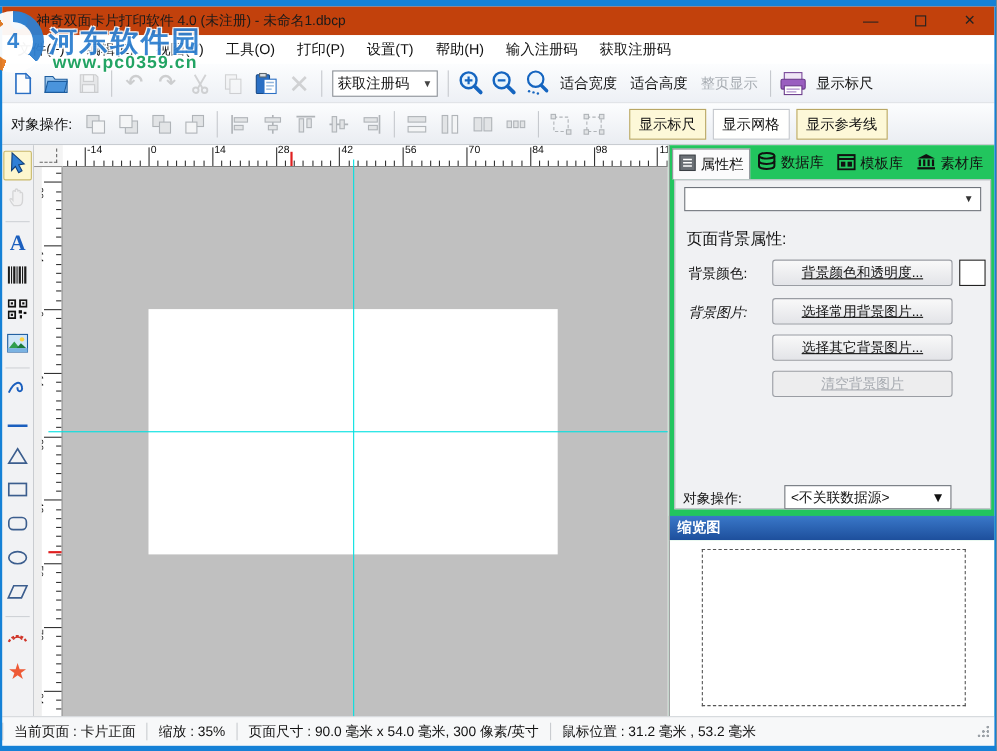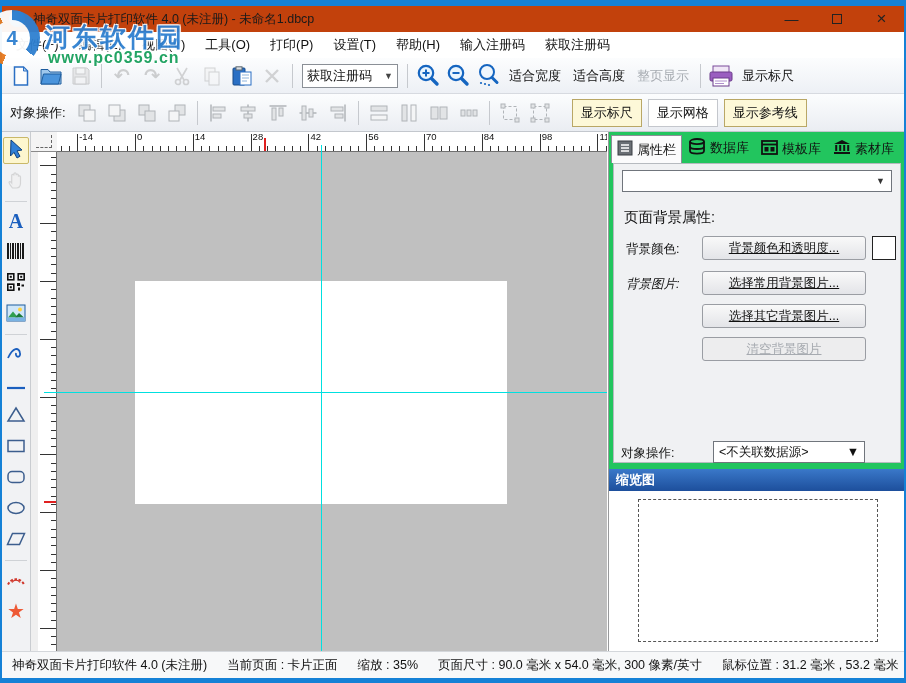--- a/index.html
+++ b/index.html
@@ -737,21 +737,20 @@
       </div>
     </div>
   </div>
 
   <div class="thumb-header">缩览图</div>
   <div class="thumb-body">
     <div class="thumb-card"></div>
   </div>
 
   <div class="statusbar">
-    <span class="sb-seg">神奇双面卡片打印软件 4.0 (未注册)</span>
     <span class="sb-sep"></span>
     <span class="sb-seg">当前页面 : 卡片正面</span>
     <span class="sb-sep"></span>
     <span class="sb-seg">缩放 : 35%</span>
     <span class="sb-sep"></span>
     <span class="sb-seg">页面尺寸 : 90.0 毫米 x 54.0 毫米, 300 像素/英寸</span>
     <span class="sb-sep"></span>
     <span class="sb-seg">鼠标位置 : 31.2 毫米 , 53.2 毫米</span>
     <span class="grip"></span>
   </div>

